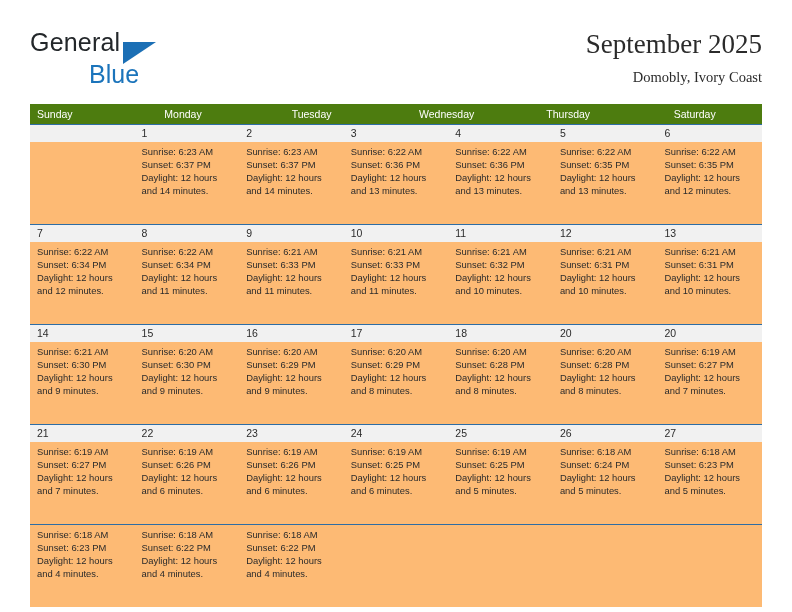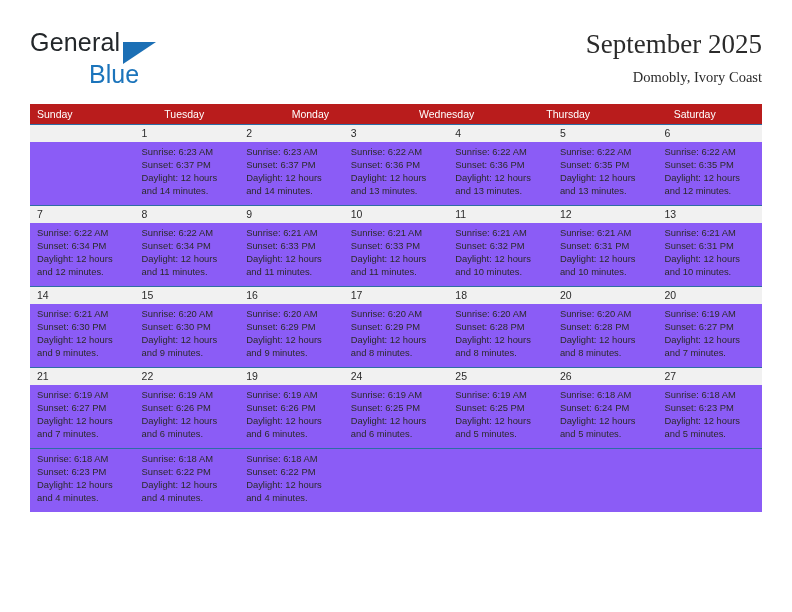--- a/index.html
+++ b/index.html
@@ -90,21 +90,21 @@
   
   .calendar {
     position: absolute;
     left: 30px;
     top: 104px;
     width: 732px;
   }
 
   .weekday-row {
     display: flex;
-    background: #b91c1c;
+    background: #4d7c0f;
     height: 20px;
     gap: 32px;
   }
   .weekday {
     flex: 1 1 0;
     color: #ffffff;
     font-size: 10.5px;
     line-height: 20px;
     padding-left: 7px;
     box-sizing: border-box;
@@ -130,22 +130,22 @@
     font-size: 10.5px;
     line-height: 17px;
     padding-left: 7px;
     box-sizing: border-box;
     color: #2b2b2b;
     white-space: nowrap;
   }
 
   .week-details {
     display: flex;
-    background: #8b5cf6;
-    height: 63px;
+    background: #fdba74;
+    height: 82px;
   }
   .detail {
     flex: 1 1 0;
     padding: 3px 7px 0 7px;
     box-sizing: border-box;
     font-size: 9.4px;
     line-height: 13.1px;
     color: #2b2b2b;
     overflow: hidden;
   }
@@ -173,22 +173,22 @@
       <div class="cal-title">September 2025</div>
       <div class="cal-subtitle">Domobly, Ivory Coast</div>
     </div>
 
   </div>
 
   <div class="calendar">
 
     <div class="weekday-row">
       <div class="weekday">Sunday</div>
+      <div class="weekday">Monday</div>
       <div class="weekday">Tuesday</div>
-      <div class="weekday">Monday</div>
       <div class="weekday">Wednesday</div>
       <div class="weekday">Thursday</div>
       <div class="weekday">Saturday</div>
     </div>
 
     <div class="week">
       <div class="week-daynums">
         <div class="daynum"></div>
         <div class="daynum">1</div>
         <div class="daynum">2</div>
@@ -331,21 +331,21 @@
           <div>Sunset: 6:27 PM</div>
           <div class="daylight">Daylight: 12 hours and 7 minutes.</div>
         </div>
       </div>
     </div>
 
     <div class="week">
       <div class="week-daynums">
         <div class="daynum">21</div>
         <div class="daynum">22</div>
-        <div class="daynum">19</div>
+        <div class="daynum">23</div>
         <div class="daynum">24</div>
         <div class="daynum">25</div>
         <div class="daynum">26</div>
         <div class="daynum">27</div>
       </div>
       <div class="week-details">
         <div class="detail">
           <div>Sunrise: 6:19 AM</div>
           <div>Sunset: 6:27 PM</div>
           <div class="daylight">Daylight: 12 hours and 7 minutes.</div>

